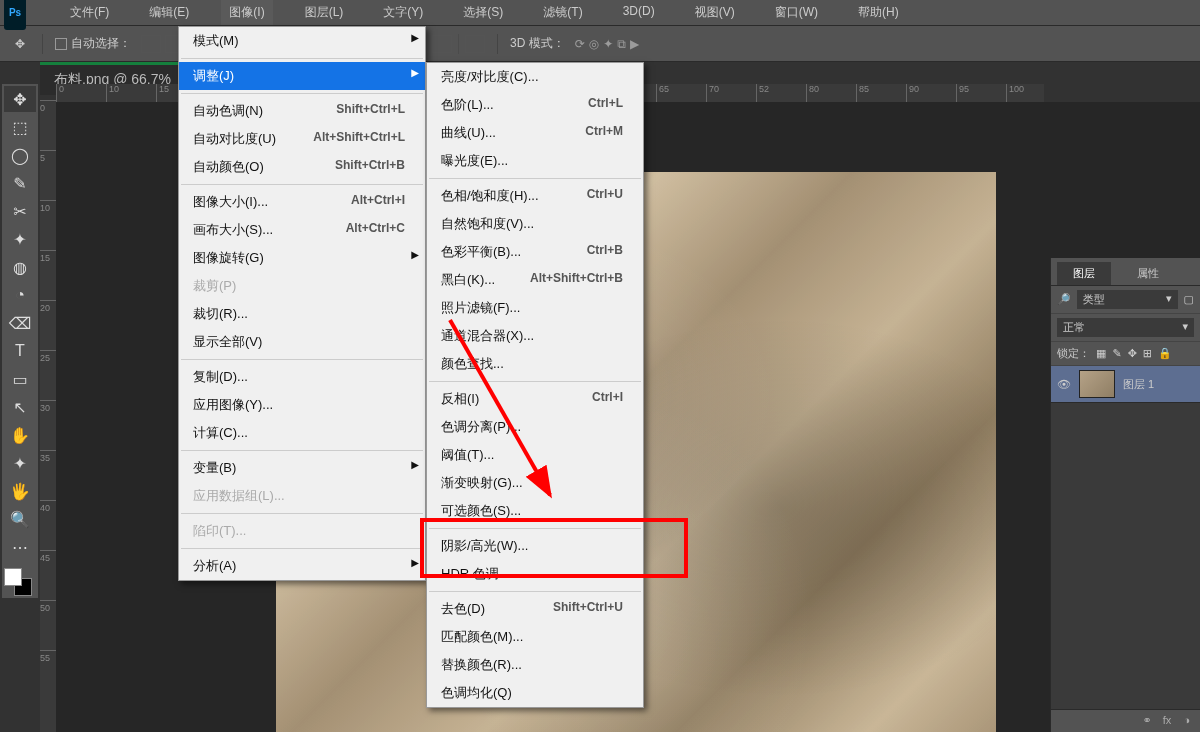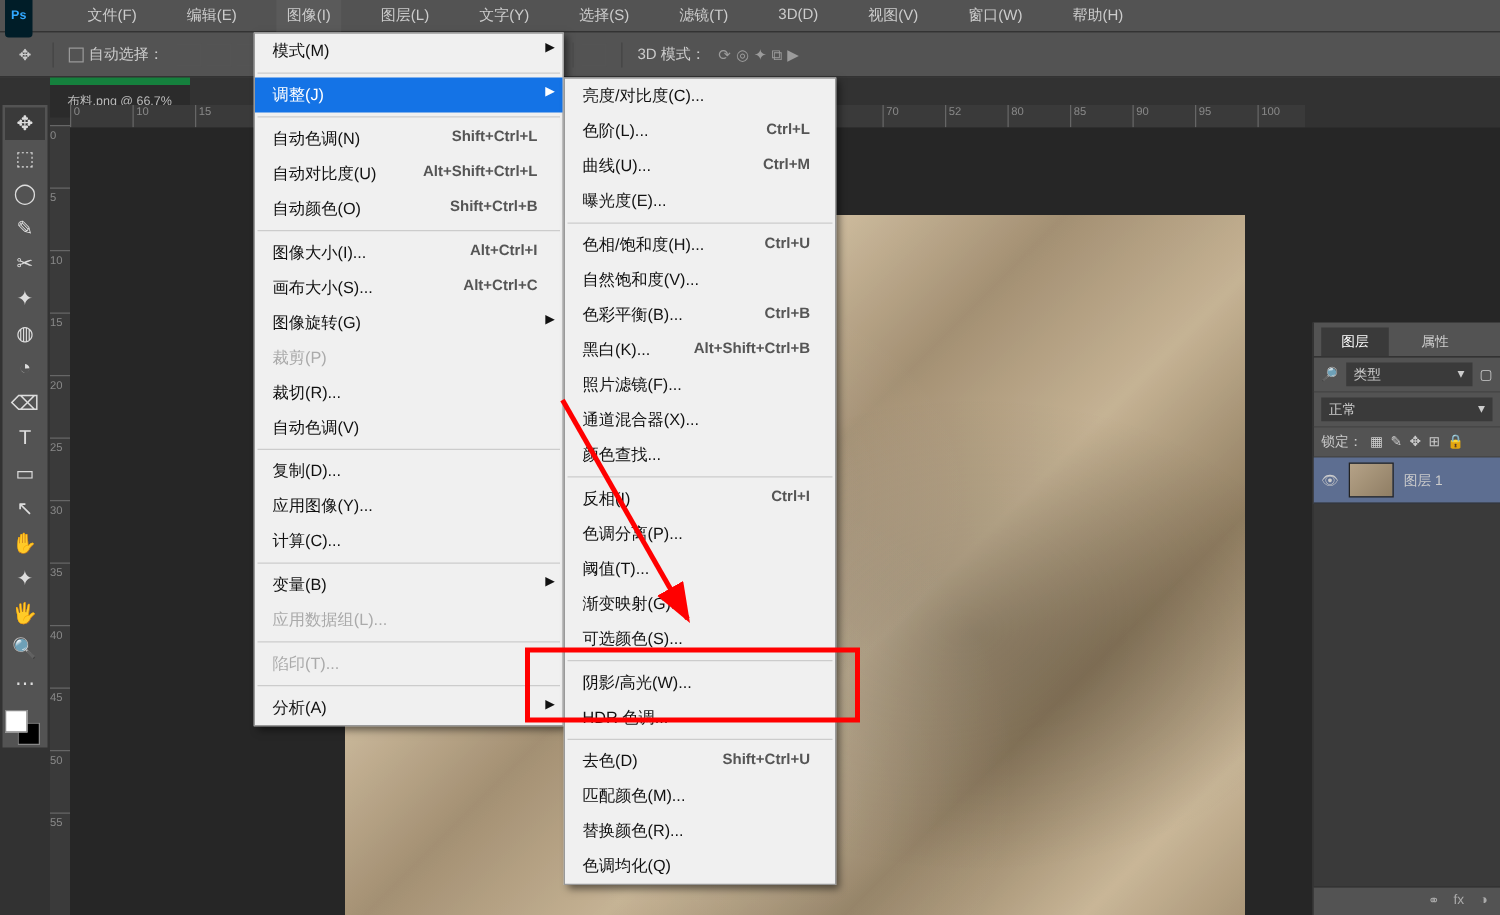--- a/index.html
+++ b/index.html
@@ -17,32 +17,32 @@
 .opt-box { width: 20px; height: 18px; border: 1px solid #555; }
 .opt-sep { width: 1px; height: 20px; background: #444; margin: 0 2px; }
 
 .toolbar { position: absolute; left: 2px; top: 84px; width: 36px; background: #535353; display: flex; flex-direction: column; gap: 2px; padding: 2px; }
 .tool { width: 32px; height: 26px; display: flex; align-items: center; justify-content: center; cursor: default; color: #ddd; font-size: 16px; }
 .tool.sel { background: #3a3a3a; }
 .swatches { margin-top: 6px; width: 28px; height: 28px; position: relative; }
 .swatch-f { position: absolute; left: 0; top: 0; width: 18px; height: 18px; background: #fff; border: 1px solid #888; }
 .swatch-b { position: absolute; right: 0; bottom: 0; width: 18px; height: 18px; background: #000; border: 1px solid #888; }
 
-.doc-tab { position: absolute; left: 40px; top: 62px; padding: 6px 14px; background: #2b2b2b; color: #bbb; font-size: 10px; border-top: 6px solid #15803d; }
+.doc-tab { position: absolute; left: 40px; top: 62px; padding: 6px 14px; background: #2b2b2b; color: #bbb; font-size: 14px; border-top: 3px solid #15803d; }
 
 .ruler-h { position: absolute; left: 56px; top: 84px; right: 156px; height: 18px; background: #3a3a3a; font-size: 9px; color: #888; display: flex; overflow: hidden; }
 .ruler-h span { width: 50px; flex: none; border-left: 1px solid #666; padding-left: 2px; }
 .ruler-v { position: absolute; left: 40px; top: 100px; width: 16px; bottom: 0; background: #3a3a3a; font-size: 9px; color: #888; }
 .ruler-v span { display: block; height: 50px; border-top: 1px solid #666; padding-top: 2px; writing-mode: horizontal-tb; }
 
 .canvas-area { position: absolute; left: 56px; top: 102px; right: 0; bottom: 0; background: #262626; overflow: hidden; }
 .doc-image { position: absolute; left: 220px; top: 70px; width: 720px; height: 560px; background: linear-gradient(135deg,#b5a287 0%,#9c8a70 15%,#c8b89d 30%,#a08e74 45%,#bfae92 60%,#8f7e64 75%,#c2b195 90%,#a69479 100%); filter: contrast(1.1); }
 .doc-image::before { content:""; position:absolute; inset:0; background: radial-gradient(ellipse at 30% 40%, rgba(255,255,255,.15), transparent 40%), radial-gradient(ellipse at 70% 60%, rgba(0,0,0,.2), transparent 40%), radial-gradient(ellipse at 50% 80%, rgba(255,255,255,.1), transparent 35%); }
 
-.dropdown { position: absolute; background: #f0f0f0; color: #111; box-shadow: 3px 3px 6px rgba(0,0,0,0.5); border: 1px solid #999; font-size: 13px; min-width: 248px; z-index: 50; margin-left: 25px; }
+.dropdown { position: absolute; background: #f0f0f0; color: #111; box-shadow: 3px 3px 6px rgba(0,0,0,0.5); border: 1px solid #999; font-size: 13px; min-width: 248px; z-index: 50; }
 .dd1 { left: 178px; top: 26px; }
 .dd2 { left: 426px; top: 62px; min-width: 218px; }
 .dd-row { padding: 5px 20px 5px 14px; display: flex; justify-content: space-between; gap: 18px; cursor: default; white-space: nowrap; position: relative; }
 .dd-row.hl { background: #1473e6; color: #fff; }
 .dd-row.dis { color: #aaa; }
 .dd-row .arrow { position: absolute; right: 6px; font-size: 10px; }
 .dd-sep { height: 1px; background: #ccc; margin: 3px 2px; }
 .shortcut { color: #555; font-size: 12px; font-weight: bold; }
 
 .layers-panel { position: absolute; right: 0; top: 258px; width: 150px; background: #535353; bottom: 0; border-left: 1px solid #2a2a2a; display: flex; flex-direction: column; font-size: 11px; }
@@ -219,21 +219,21 @@
       <span>图像旋转(G)</span>
       <span class="arrow">▶</span>
     </div>
     <div class="dd-row dis">
       <span>裁剪(P)</span>
     </div>
     <div class="dd-row">
       <span>裁切(R)...</span>
     </div>
     <div class="dd-row">
-      <span>自动色调(V)</span>
+      <span>显示全部(V)</span>
     </div>
     <div class="dd-sep"></div>
     <div class="dd-row">
       <span>复制(D)...</span>
     </div>
     <div class="dd-row">
       <span>应用图像(Y)...</span>
     </div>
     <div class="dd-row">
       <span>计算(C)...</span>

